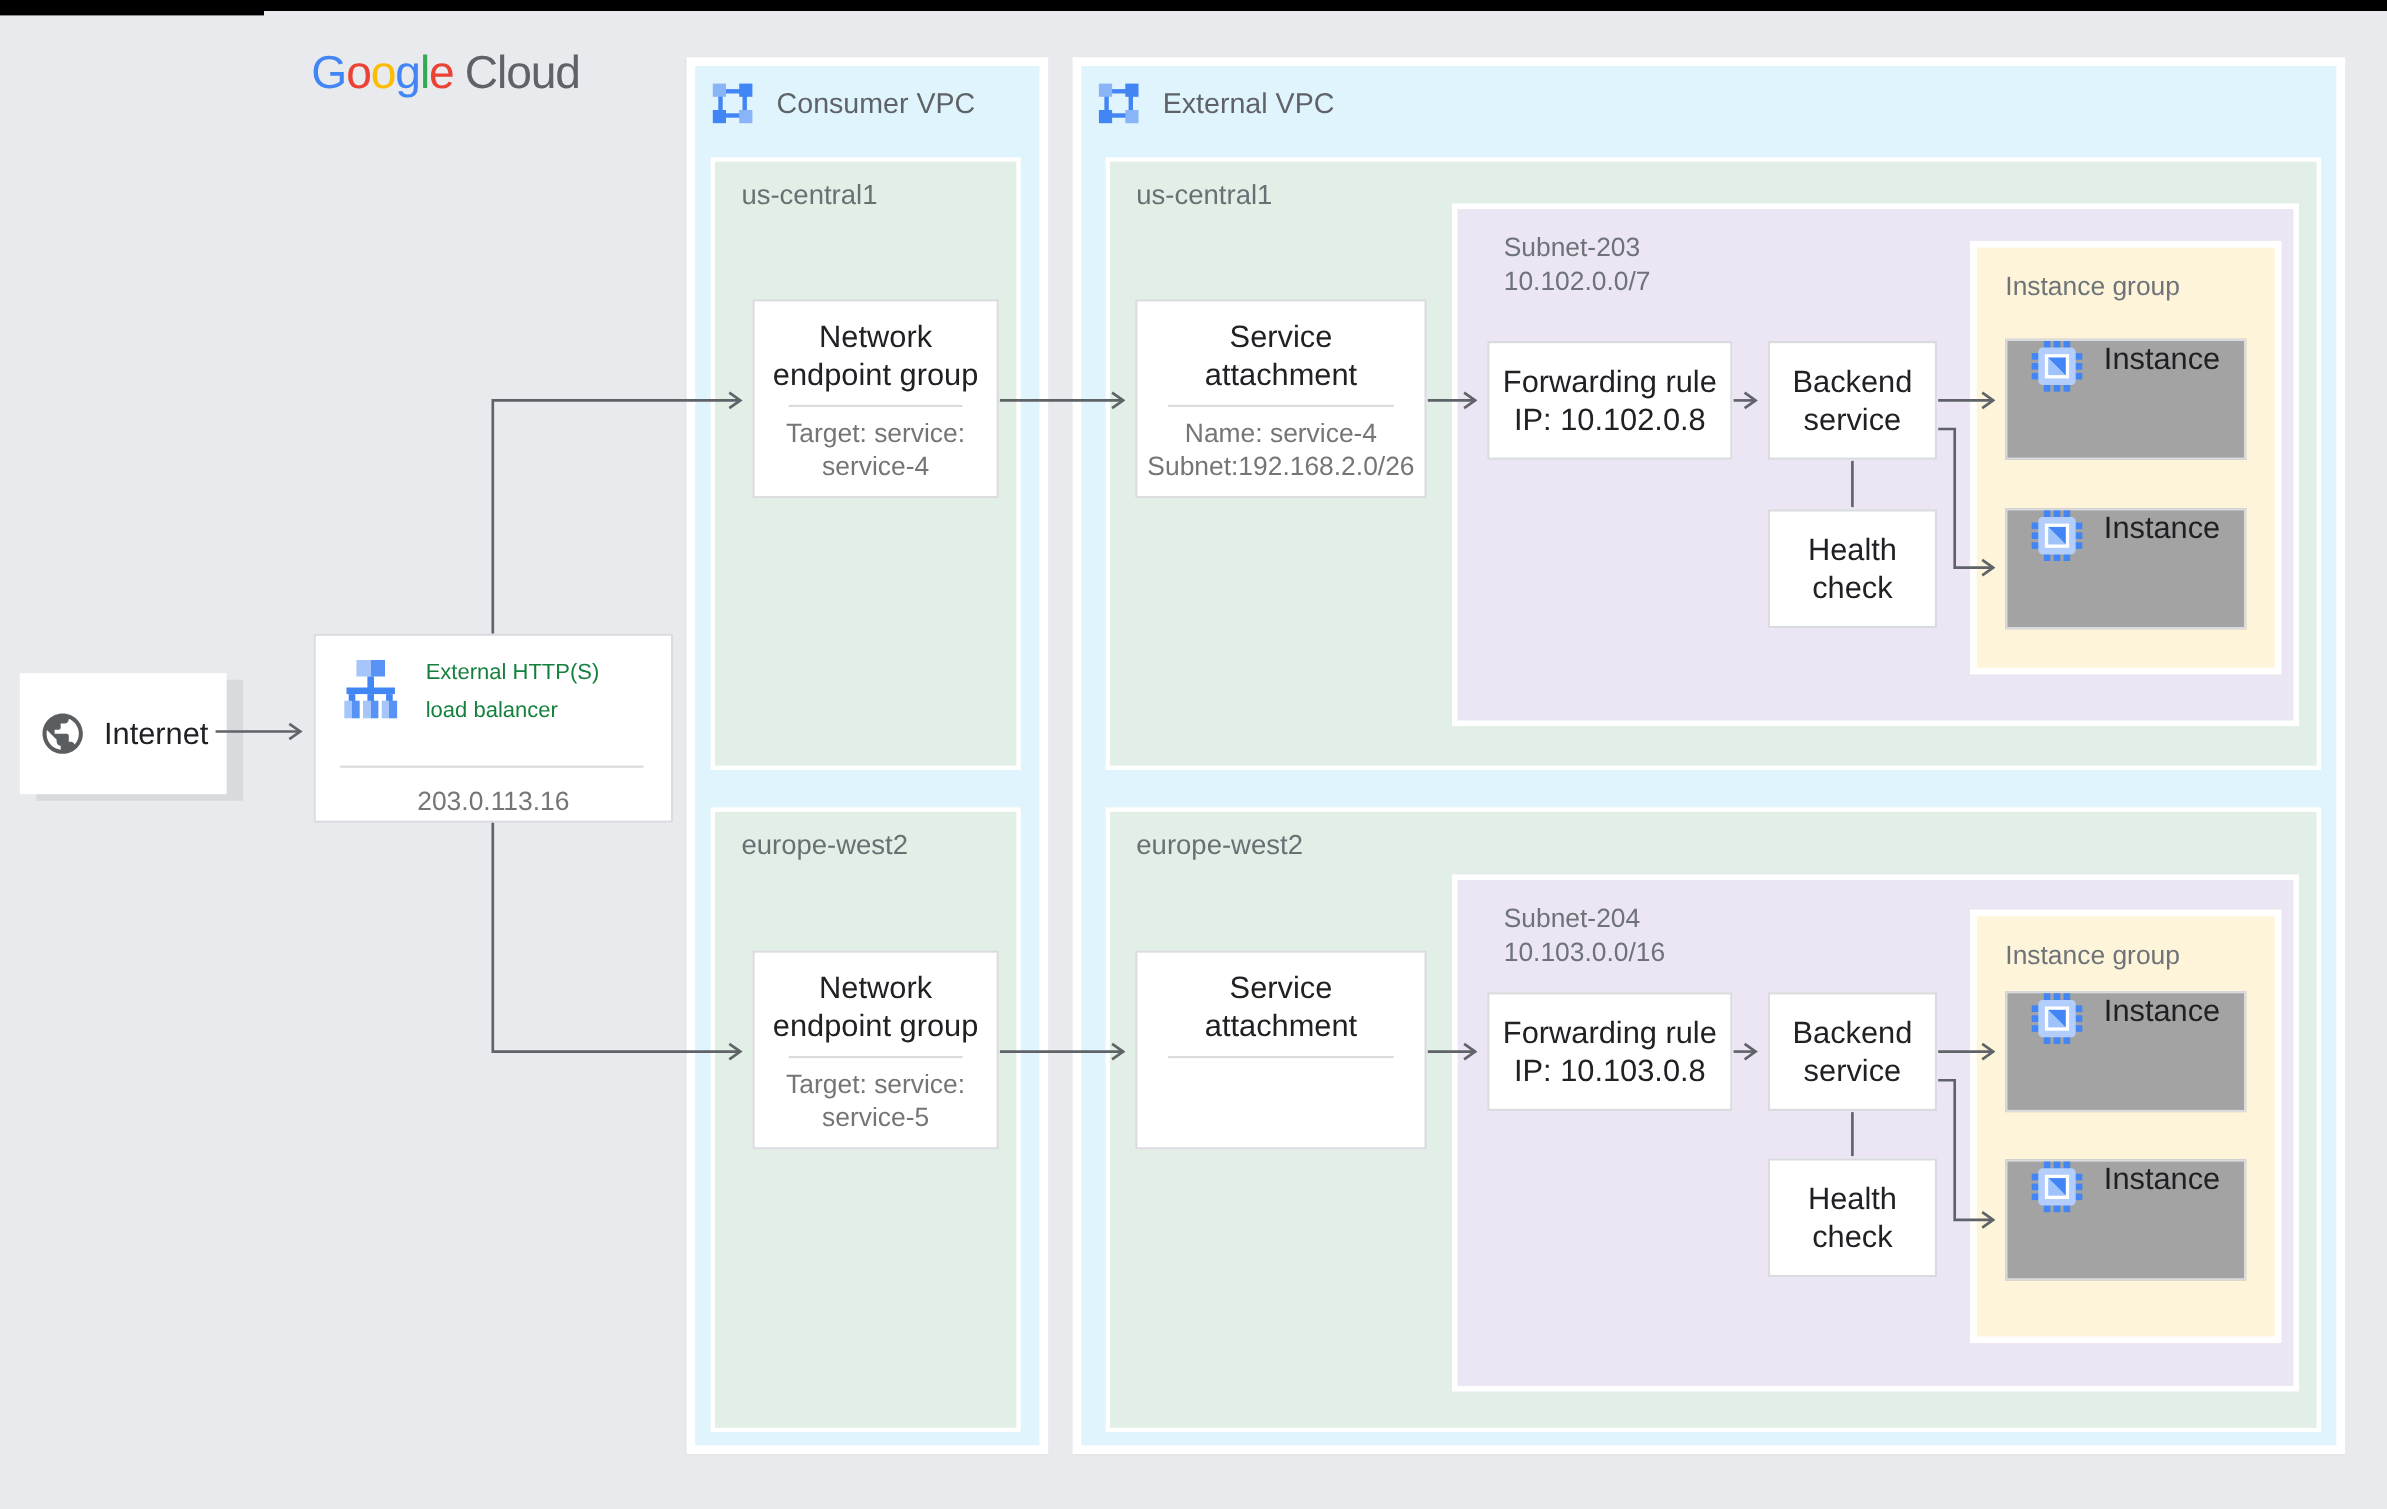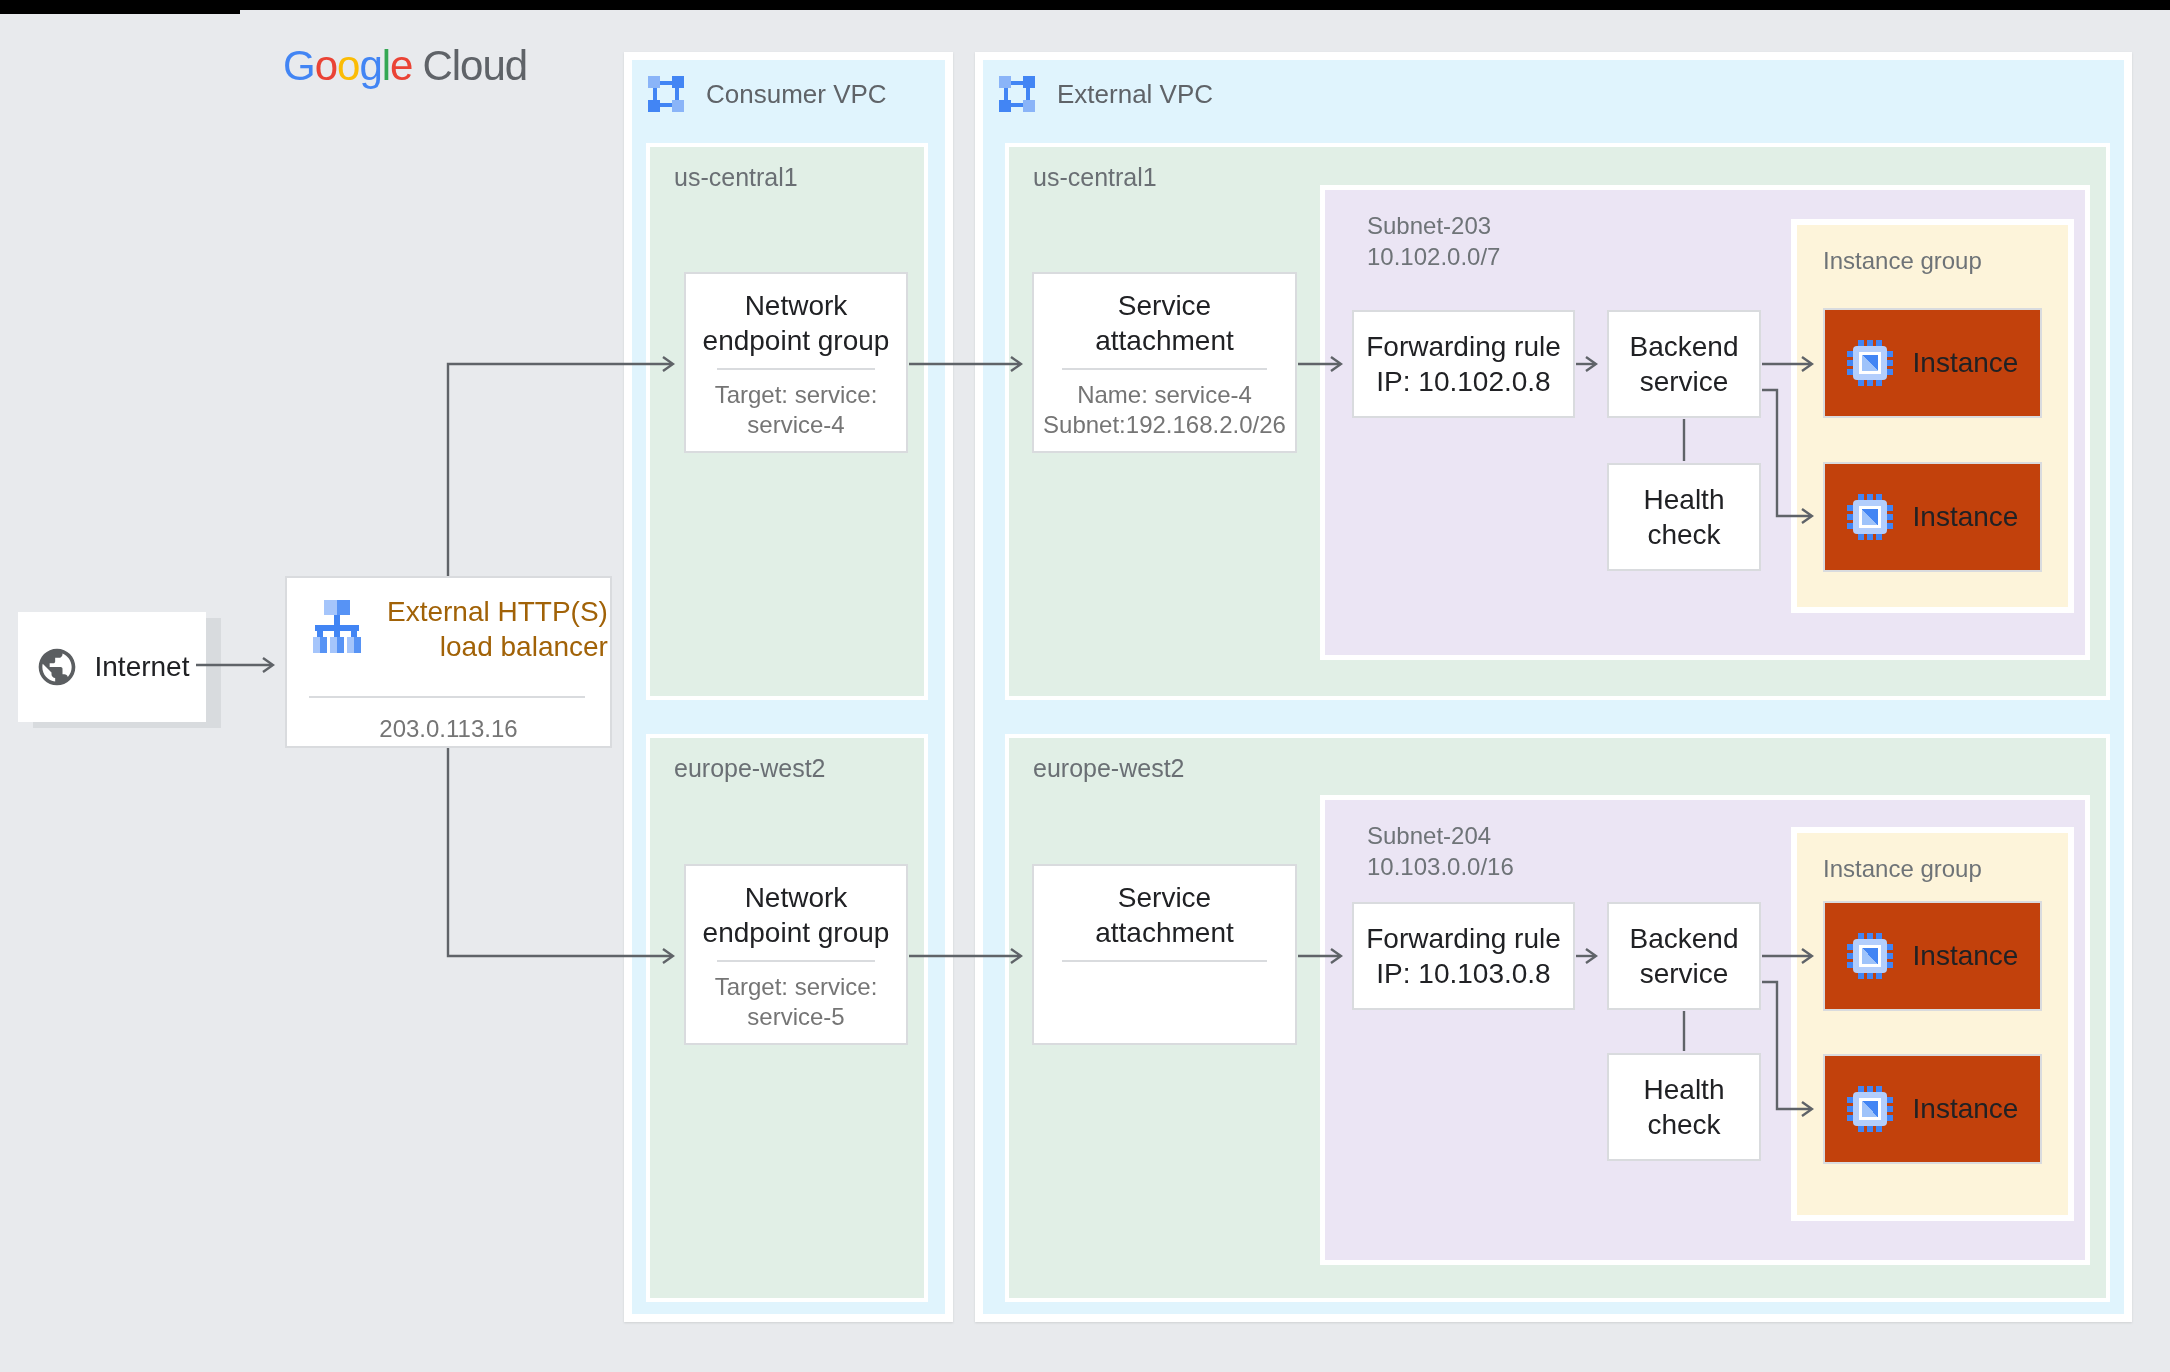--- a/index.html
+++ b/index.html
@@ -43,22 +43,22 @@
   .igroup-label{position:absolute;left:26px;top:22px;font-size:24px;color:#6e7377;}
 
   
   .node{position:absolute;background:#fff;border:2px solid #d9dbde;}
   .node .ttl{position:absolute;left:0;right:0;text-align:center;font-size:28px;color:#202124;line-height:35px;}
   .node .sub{position:absolute;left:0;right:0;text-align:center;font-size:24px;color:#757575;line-height:30px;}
   .node .hr{position:absolute;height:2px;background:#d9dbde;}
   .node-center{display:flex;flex-direction:column;align-items:center;justify-content:center;
                font-size:28px;color:#202124;line-height:35px;text-align:center;}
 
-  .instance-box{position:absolute;background:#c2410c;border:2px solid #d9dbde;display:flex;
-                align-items:center;justify-content:center;gap:20px;font-size:28px;color:#202124;}
+  .instance-box{position:absolute;background:#a3a3a3;border:2px solid #d9dbde;display:flex;
+                align-items:flex-start;justify-content:center;gap:20px;font-size:28px;color:#202124;}
 
   
   .chip{position:relative;width:46px;height:46px;flex:none;}
   .chip .pin{position:absolute;background:#4285f4;}
   .chip .pt{width:6px;height:8px;top:0;} .chip .pb{width:6px;height:8px;bottom:0;}
   .chip .pl{width:8px;height:6px;left:0;} .chip .pr{width:8px;height:6px;right:0;}
   .chip .body{position:absolute;inset:6px;background:#b3cefc;border-radius:4px;}
   .chip .inner{position:absolute;inset:12px;background:#fff;}
   .chip .core{position:absolute;inset:15px;background:linear-gradient(45deg,#9ec3fa 50%,#4285f4 50%);}
 
@@ -100,21 +100,21 @@
       <div class="top"></div>
         <div class="stem"></div>
         <div class="bar"></div>
       <div class="leg l1"></div>
         <div class="leg l2"></div>
         <div class="leg l3"></div>
       <div class="bn b1"></div>
         <div class="bn b2"></div>
         <div class="bn b3"></div>
     </div>
-    <div class="abs" style="left:100px;top:16px;font-size:28px;line-height:35px;color:#a16207;text-align:right;">
+    <div class="abs" style="left:100px;top:16px;font-size:20px;line-height:35px;color:#15803d;">
       <div>External HTTP(S)</div>
       <div>load balancer</div>
     </div>
     <div class="hr" style="left:22px;right:25px;top:118px;"></div>
     <div class="sub" style="top:136px;">203.0.113.16</div>
   </div>
 
   <div class="vpc-container" style="left:624px;top:52px;width:329px;height:1270px;">
     <div class="vpc-fill"></div>
     <div class="vpc-header">

